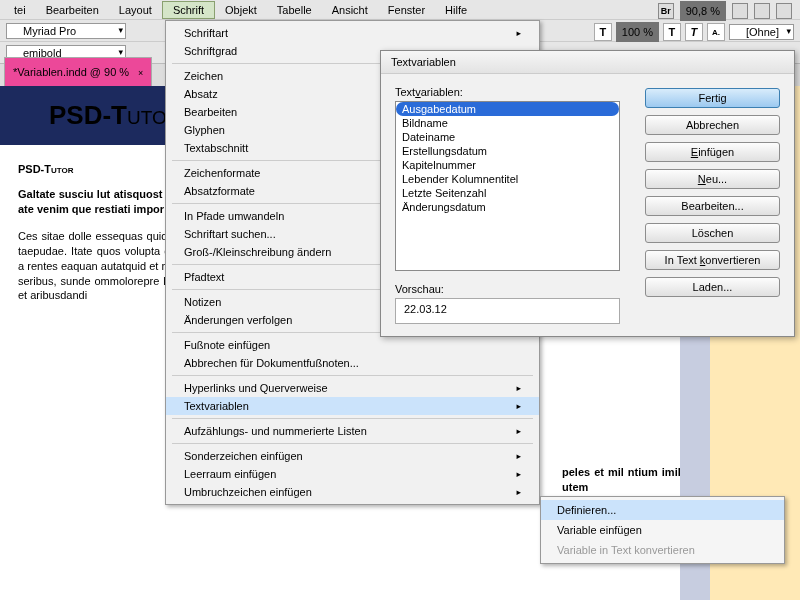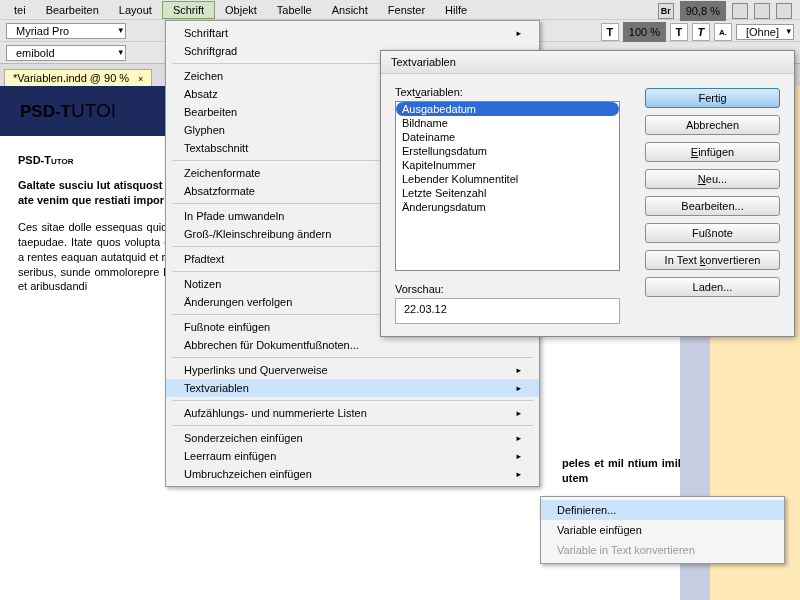--- a/index.html
+++ b/index.html
@@ -1,28 +1,28 @@
 <!DOCTYPE html>
 <html><head>
 <meta charset="utf-8">
 <style>
 *{box-sizing:border-box;margin:0;padding:0;font-family:Tahoma,Arial,sans-serif;font-size:11px;color:#000;}
 body{background:#e8e8e8;width:800px;height:600px;overflow:hidden;position:relative;}
 .menubar{background:#e6e6e6;height:20px;display:flex;align-items:center;padding:0 4px;border-bottom:1px solid #ccc;}
 .menubar span{padding:2px 10px;cursor:default;}
 .menubar .active{background:#d5e5c8;border:1px solid #8aa070;}
 .toolbar{height:22px;background:#e6e6e6;display:flex;align-items:center;padding:0 6px;gap:6px;border-bottom:1px solid #ccc;}
-.dropdown{background:#fff;border:1px solid #999;padding:1px 14px 1px 9px;min-width:120px;position:relative;}
+.dropdown{background:#fff;border:1px solid #999;padding:1px 14px 1px 16px;min-width:120px;position:relative;}
 .dropdown::after{content:"▾";position:absolute;right:2px;top:1px;font-size:9px;}
 .tabbar{height:22px;background:#ddd;display:flex;align-items:flex-end;padding:0 4px;}
-.tab{background:#fef9c3;border:1px solid #aaa;border-bottom:none;padding:2px 8px;font-size:10px;}
+.tab{background:#ec4899;border:1px solid #aaa;border-bottom:none;padding:8px 8px;font-size:10px;}
 .tab .x{margin-left:6px;font-size:9px;}
 .page{position:absolute;left:0;top:66px;right:0;bottom:0;background:#fff;}
 .banner{background:#1c2a5e;color:#fff;padding:14px 20px;font-family:Georgia,serif;}
-.banner .big{font-size:17px;font-weight:bold;}
+.banner .big{font-size:26px;font-weight:bold;margin-left:29px;}
 .banner .small{font-size:19px;font-variant:small-caps;}
 .doccols{display:flex;padding:10px 18px;gap:64px;}
 .col{width:260px;color:#1c2a5e;font-family:Georgia,serif;font-size:12px;line-height:1.35;}
 .col h2{font-size:18px;margin-bottom:8px;font-variant:small-caps;}
 .col p{text-align:justify;}
 .rightstrip{position:absolute;right:0;top:0;width:90px;height:100%;background:#ffe9b6;}
 .gray{position:absolute;right:90px;top:0;width:30px;height:100%;background:#c7cde0;}
 
 .menu{position:absolute;left:165px;top:20px;width:375px;background:#f1f1f1;border:1px solid #999;box-shadow:2px 2px 4px rgba(0,0,0,.3);padding:3px 0;z-index:10;}
 .menu .item{padding:3px 18px;cursor:default;display:flex;justify-content:space-between;align-items:center;}
@@ -171,20 +171,23 @@
     <div class="item">
       <span>Zeichenformate</span>
     </div>
     <div class="item">
       <span>Absatzformate</span>
     </div>
     <hr>
     <div class="item disabled">
       <span>In Pfade umwandeln</span>
     </div>
+    <div class="item">
+      <span>Schriftart suchen...</span>
+    </div>
     <div class="item arrow">
       <span>Groß-/Kleinschreibung ändern</span>
     </div>
     <hr>
     <div class="item arrow">
       <span>Pfadtext</span>
     </div>
     <hr>
     <div class="item arrow">
       <span>Notizen</span>
@@ -247,18 +250,18 @@
         <label>Vorschau:</label>
         <div class="previewbox">22.03.12</div>
       </div>
     </div>
     <div class="btncol">
       <div class="btn primary">Fertig</div>
       <div class="btn">Abbrechen</div>
       <div class="btn"><span class="u">E</span><span>infügen</span></div>
       <div class="btn"><span class="u">N</span><span>eu...</span></div>
       <div class="btn">Bearbeiten...</div>
-      <div class="btn">Fußnote</div>
+      <div class="btn">Löschen</div>
       <div class="btn"><span>In Text </span><span class="u">k</span><span>onvertieren</span></div>
       <div class="btn">Laden...</div>
     </div>
   </div>
 </div>
 
 </body></html>

